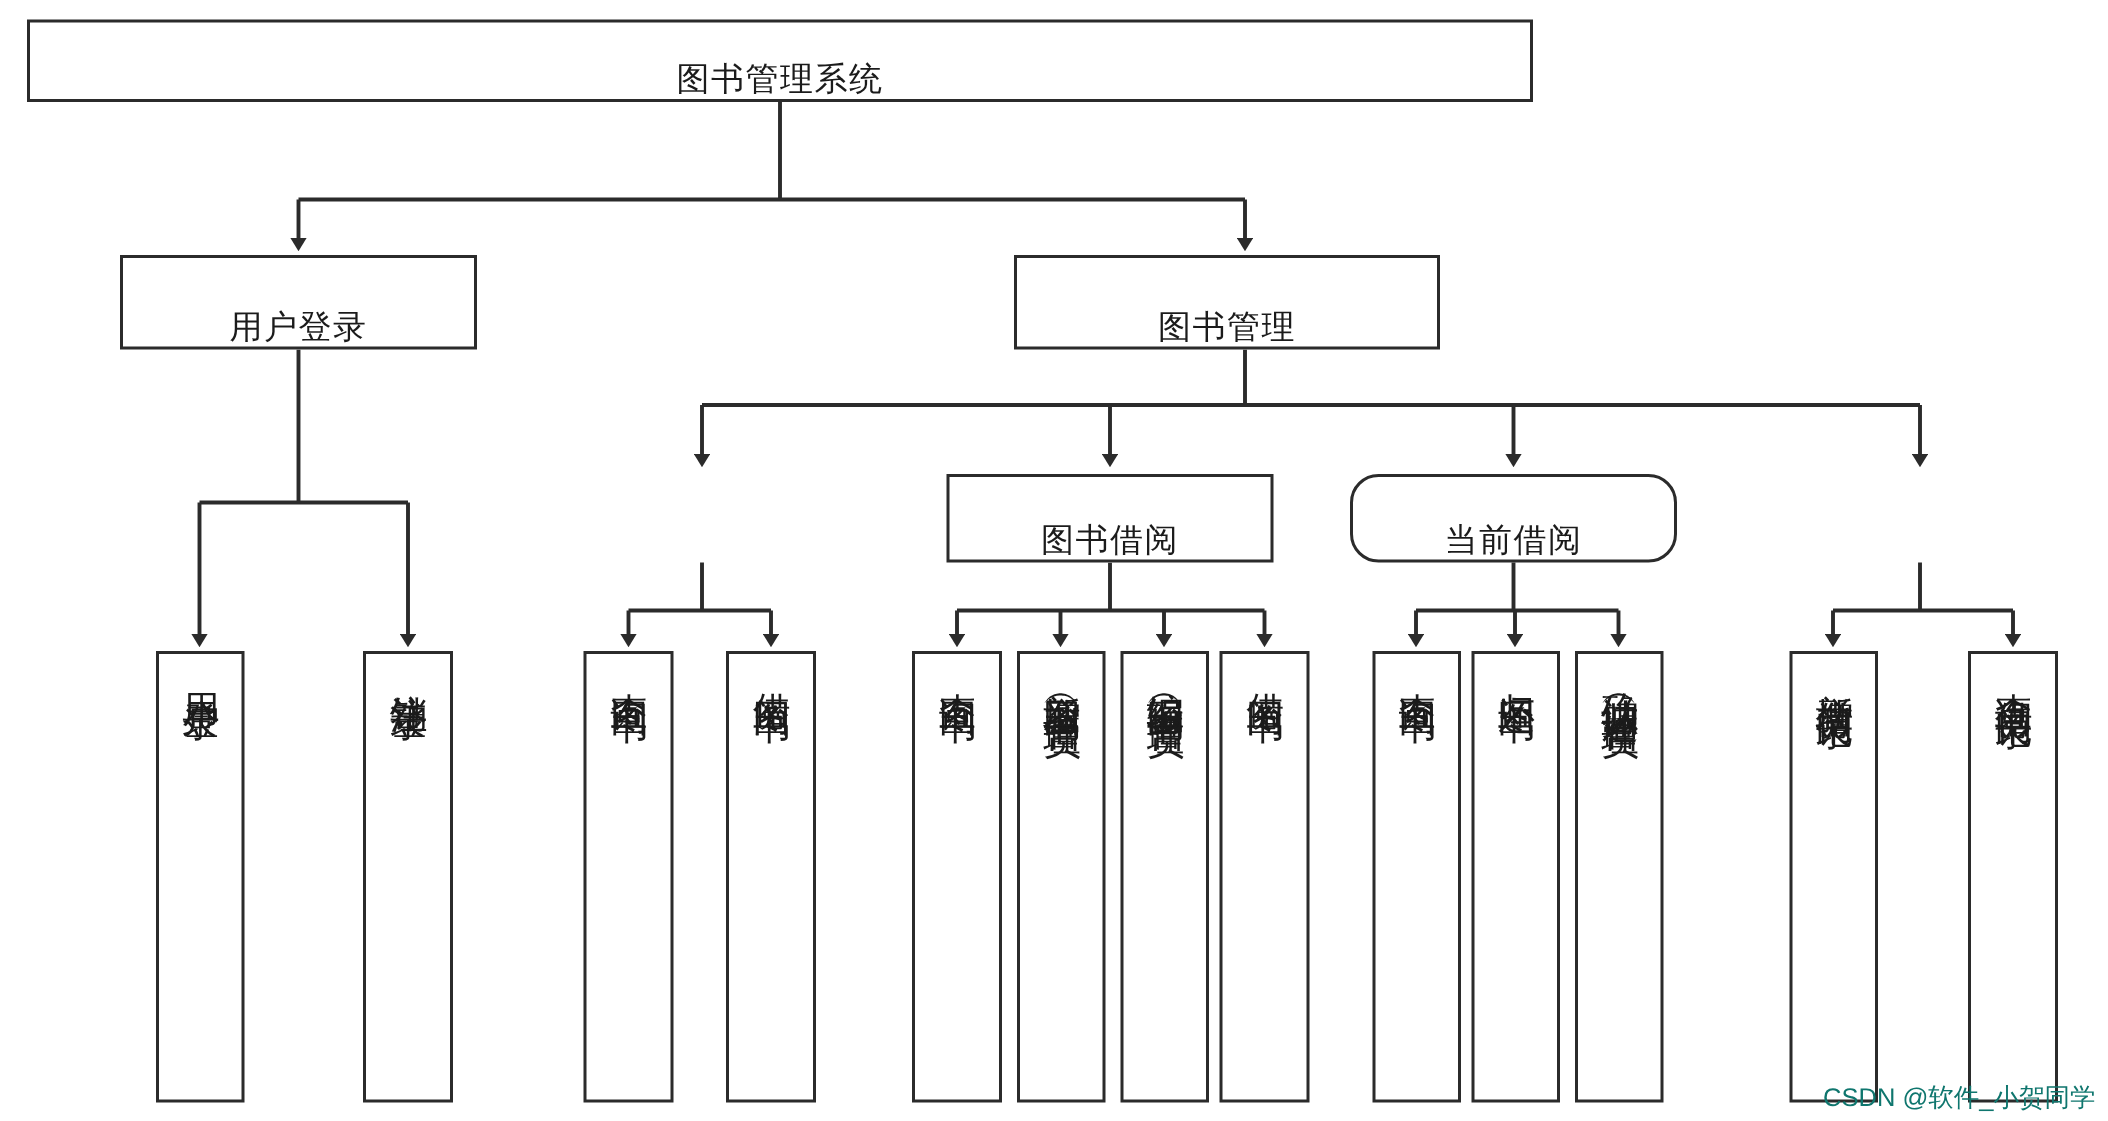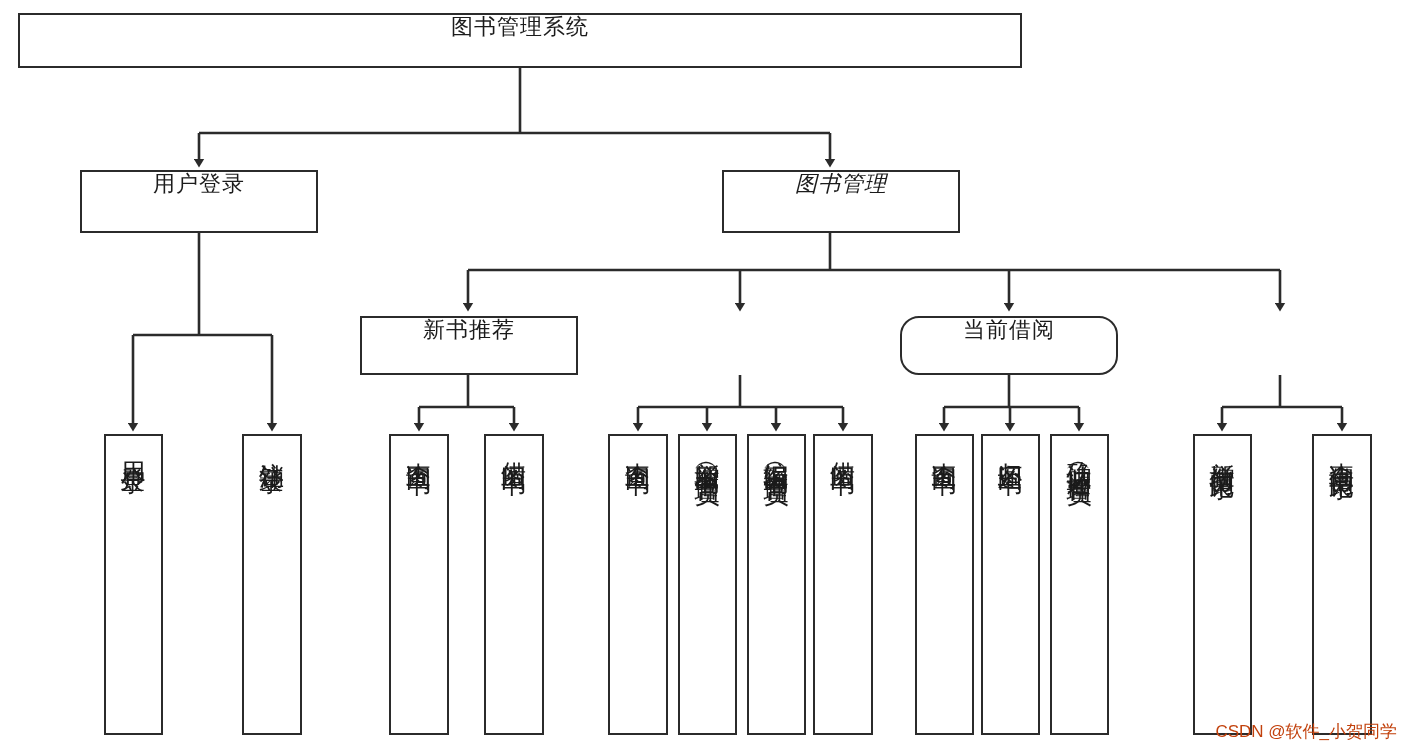--- a/index.html
+++ b/index.html
@@ -5,21 +5,21 @@
   html,body{margin:0;padding:0;background:#ffffff;}
   body{width:1405px;height:747px;font-family:"Liberation Sans","DejaVu Sans",sans-serif;overflow:hidden;position:relative;}
   #stage{position:relative;width:1405px;height:747px;}
   svg#wires{position:absolute;left:0;top:0;width:1405px;height:747px;}
   .node{
     position:absolute;
     box-sizing:border-box;
     background:#ffffff;
     border:2px solid #2b2b2b;
     display:flex;
-    align-items:flex-start;
+    align-items:flex-end;
     justify-content:center;
     color:#1b1b1b;
   }
   .node .lbl{
     display:block;
     text-align:center;
     line-height:1.12;
     white-space:nowrap;
   }
   .node.h .lbl{font-size:22px;letter-spacing:1px;}
@@ -28,21 +28,21 @@
     writing-mode:vertical-rl;
     text-orientation:upright;
     font-size:25px;
     letter-spacing:3px;
   }
   #watermark{
     position:absolute;
     right:8px;
     bottom:4px;
     font-size:17px;
-    color:#c2410c;
+    color:#0f766e;
     white-space:nowrap;
     pointer-events:none;
   }
 </style>
 </head>
 <body>
 
 <div id="stage">
 
   <svg id="wires" viewBox="0 0 1405 747">
@@ -95,26 +95,26 @@
     </g>
   </svg>
 
   <div class="node h" style="left:18px;top:13px;width:1004px;height:55px;">
     <span class="lbl">图书管理系统</span>
   </div>
 
   <div class="node h" style="left:80px;top:170px;width:238px;height:63px;">
     <span class="lbl">用户登录</span>
   </div>
-  <div class="node h" style="left:722px;top:170px;width:238px;height:63px;font-style:italic;">
+  <div class="node h" style="left:676px;top:170px;width:284px;height:63px;">
     <span class="lbl">图书管理</span>
   </div>
 
-  <div class="node h" style="left:360px;top:316px;width:218px;height:59px;">
-    <span class="lbl">新书推荐</span>
+  <div class="node h" style="left:631px;top:316px;width:218px;height:59px;">
+    <span class="lbl">图书借阅</span>
   </div>
   <div class="node h" style="left:900px;top:316px;width:218px;height:59px;border-radius:19px;">
     <span class="lbl">当前借阅</span>
   </div>
 
   <div class="node v" style="left:104px;top:434px;width:59px;height:301px;">
     <span class="lbl">用户登录</span>
   </div>
   <div class="node v" style="left:242px;top:434px;width:60px;height:301px;">
     <span class="lbl">注销登录</span>

